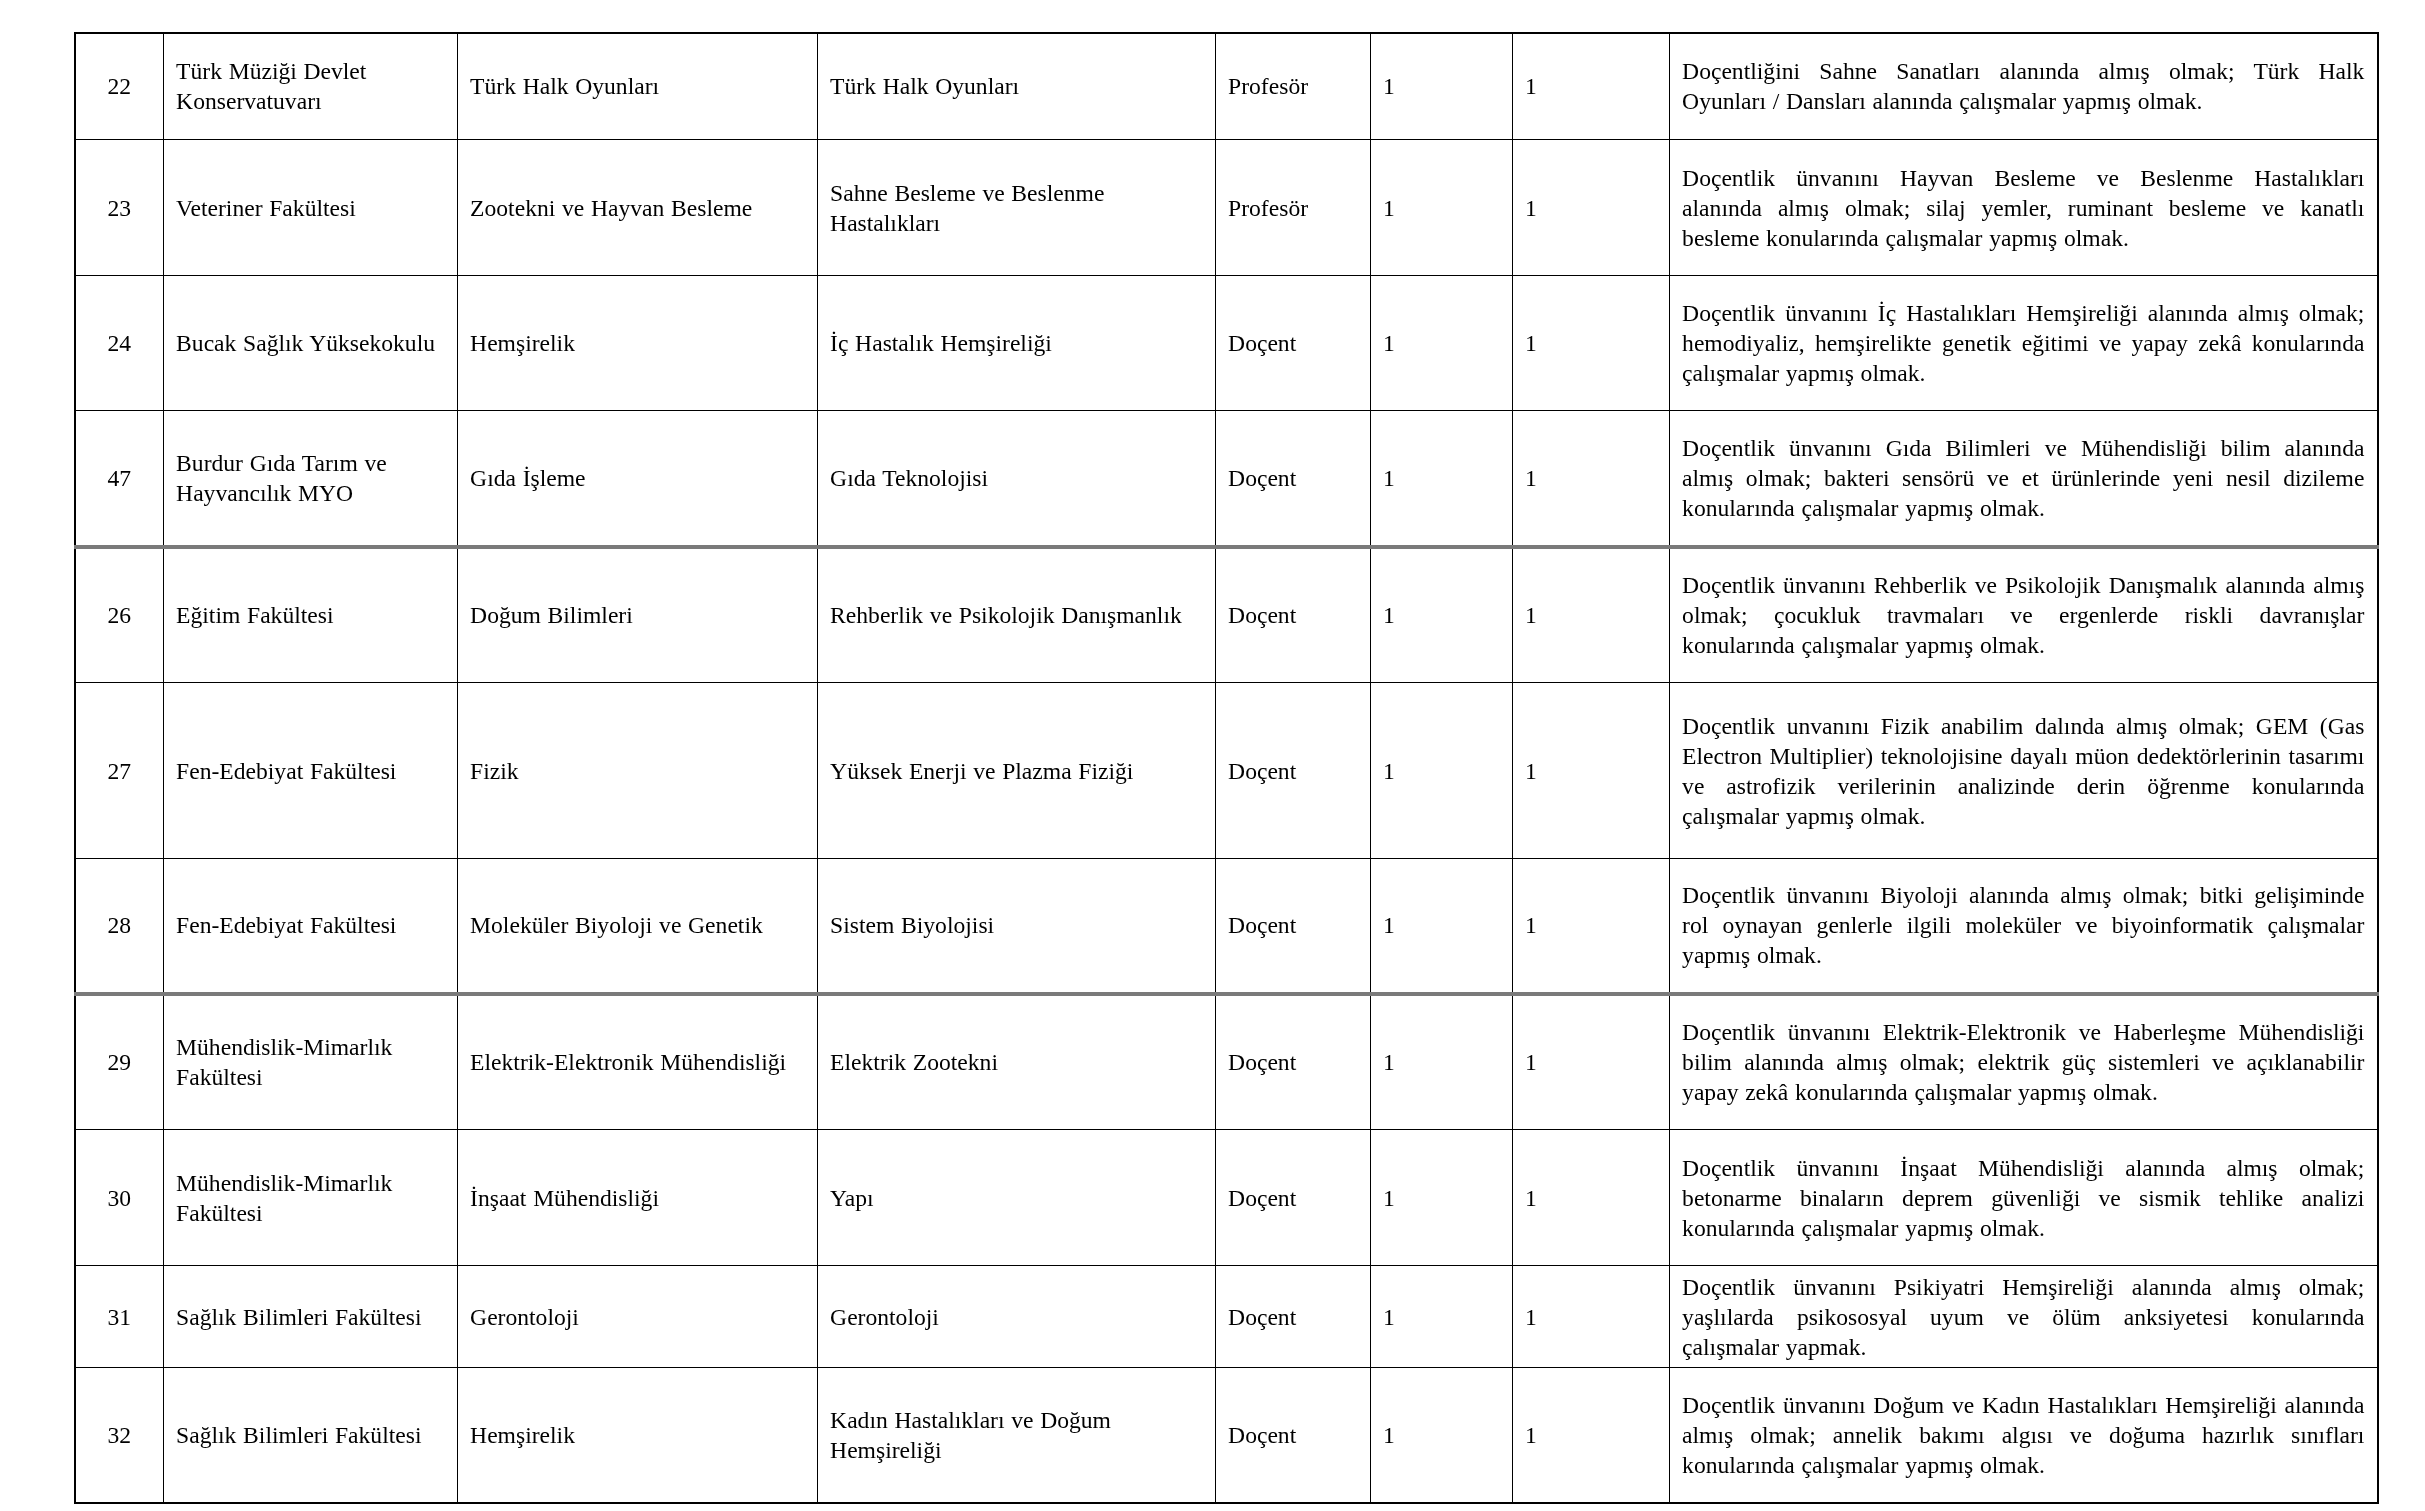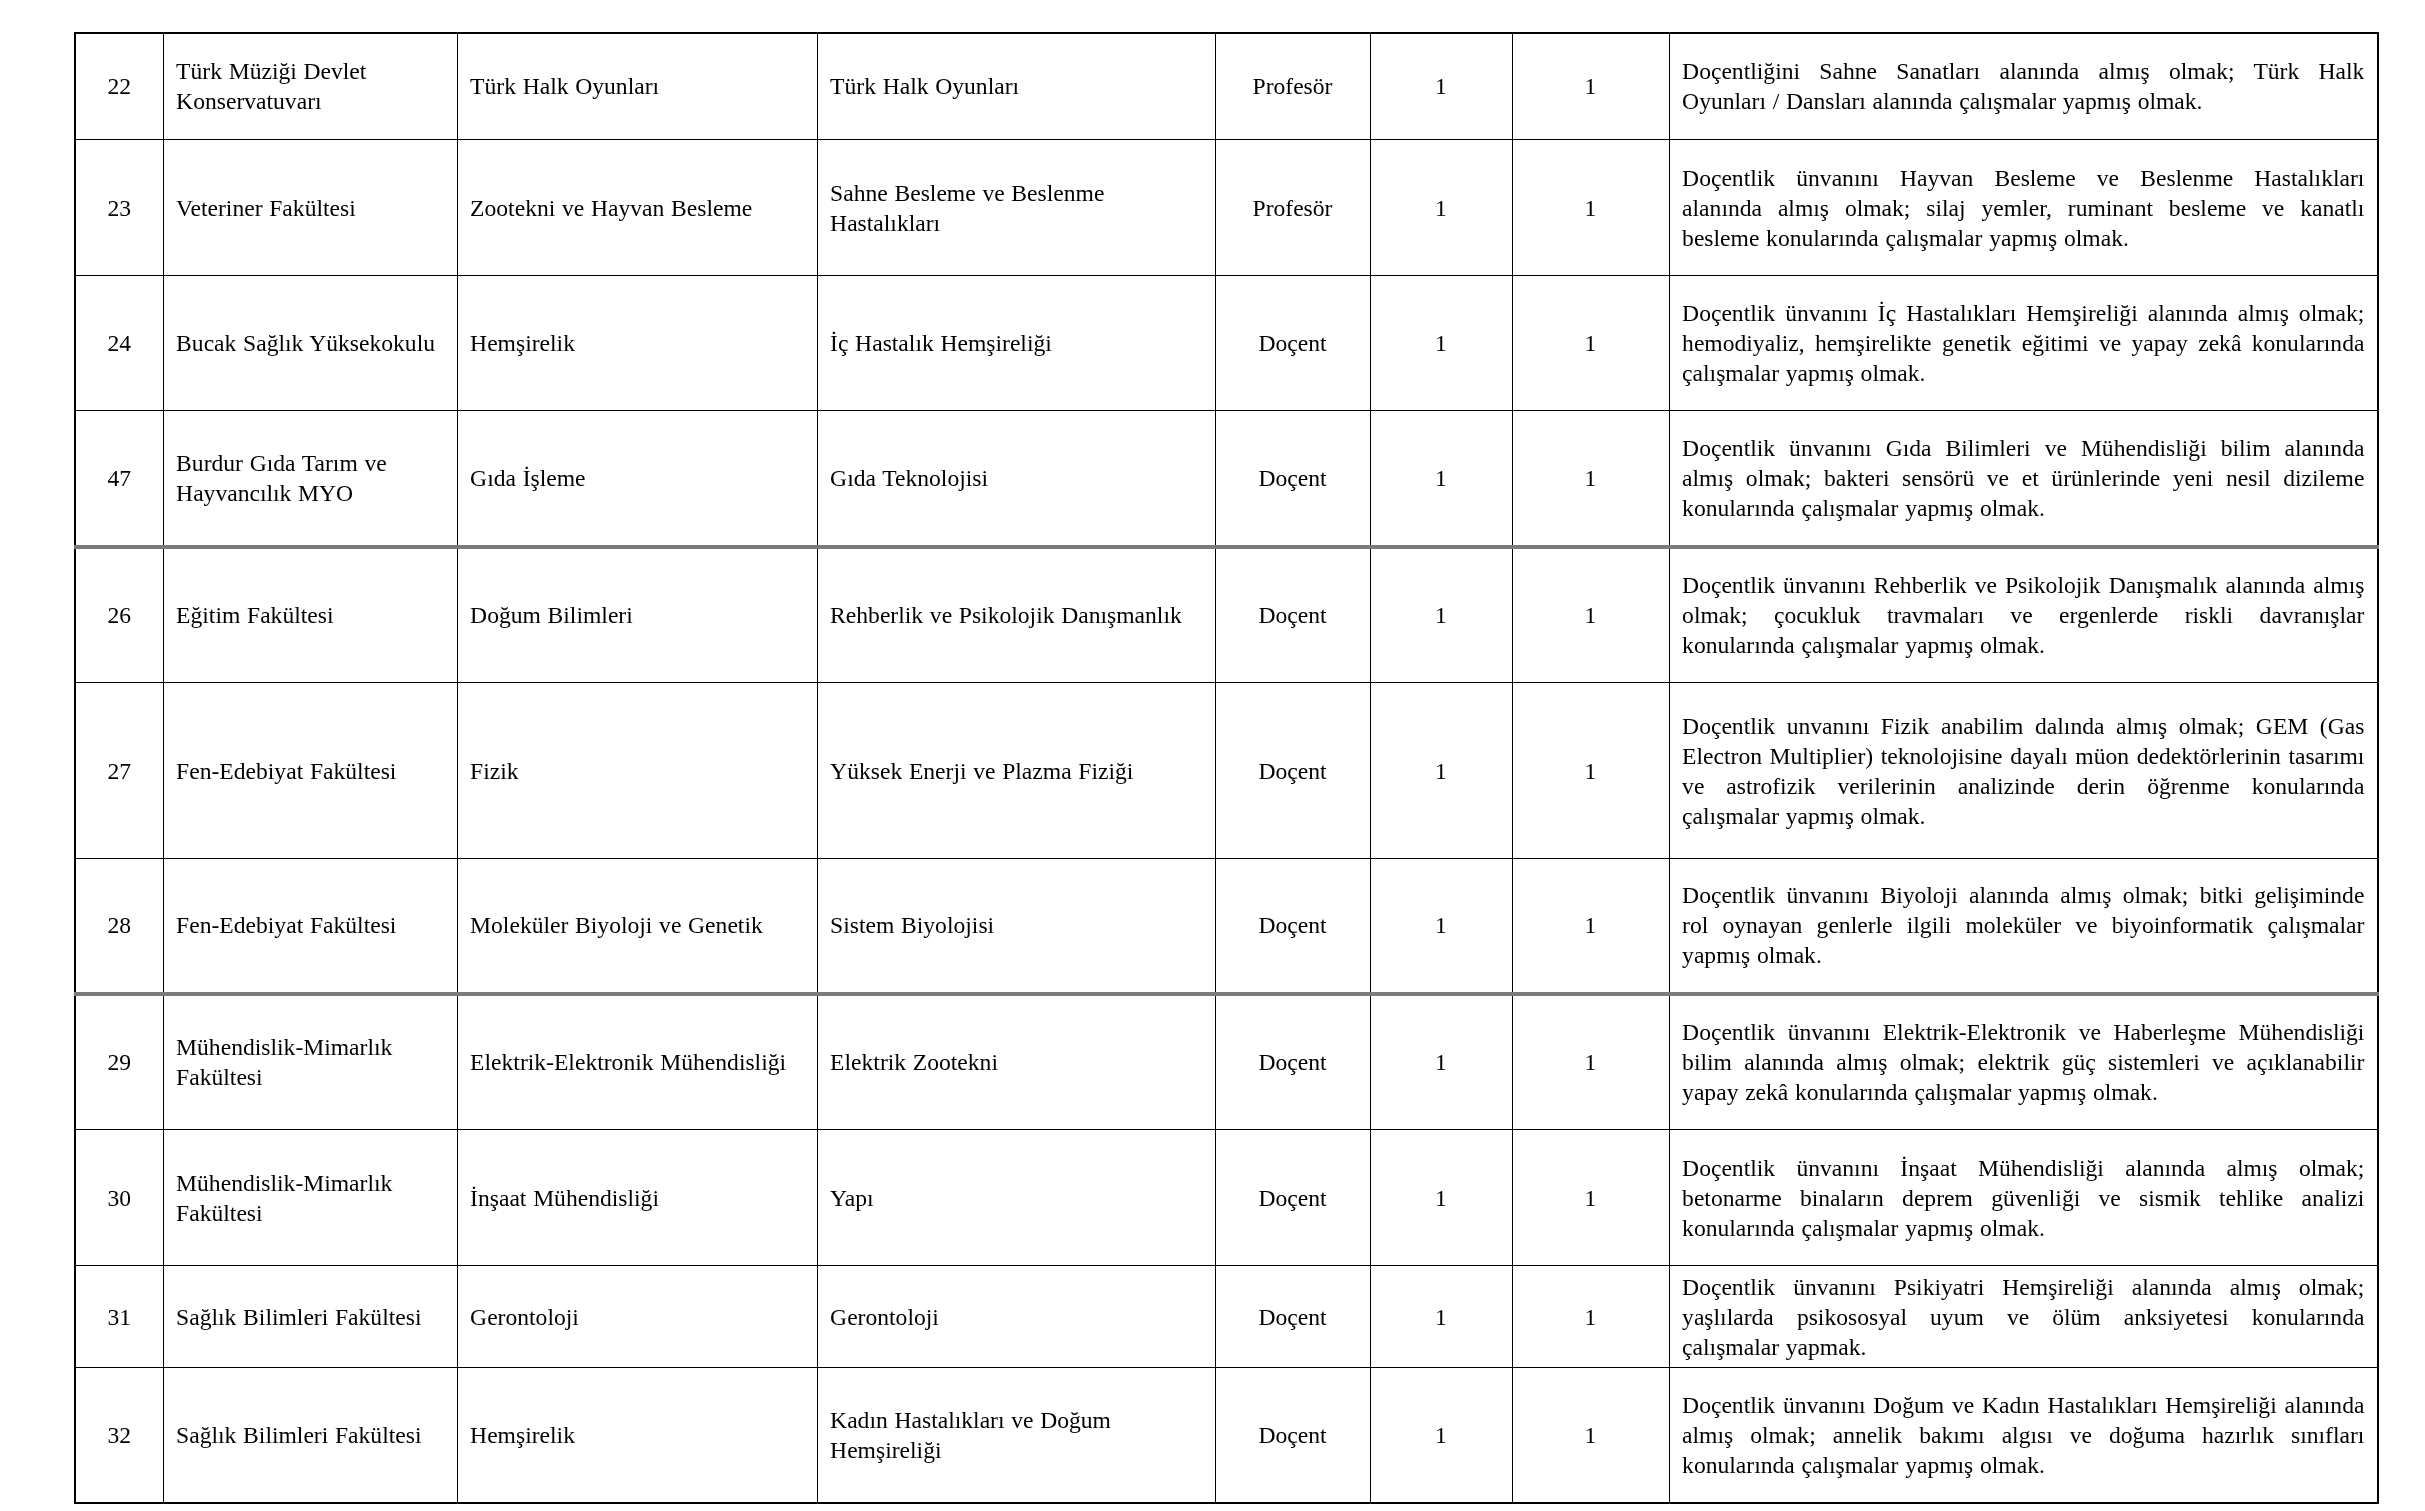--- a/index.html
+++ b/index.html
@@ -42,21 +42,21 @@
   td.col-no {
     text-align: center;
     padding: 4.7px 3.1px;
   }
   td.col-faculty, td.col-department, td.col-field {
     text-align: left;
     padding-left: 14px;
     padding-right: 11px;
   }
   td.col-title, td.col-quota1, td.col-quota2 {
-    text-align: center;
+    text-align: left;
     padding: 4.7px 4.7px;
   }
   td.col-requirement {
     text-align: justify;
     text-justify: inter-word;
     font-size: 23px;
     line-height: 30px;
     padding: 4.7px 9.4px;
   }
 </style>

